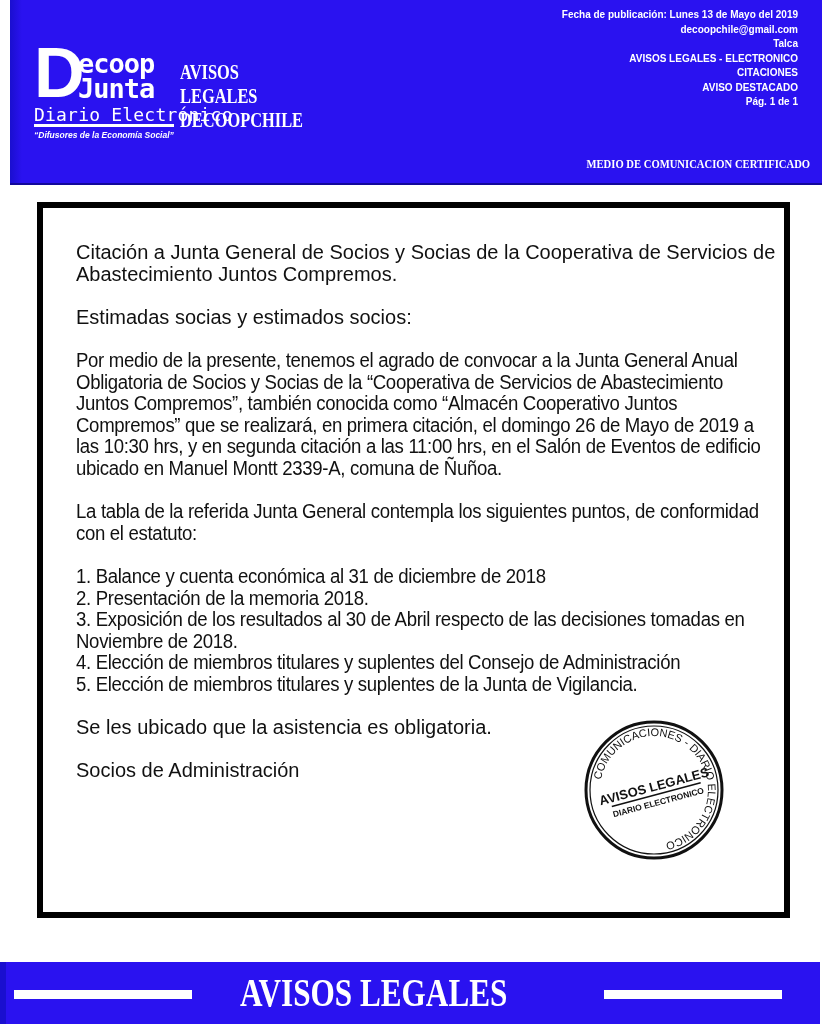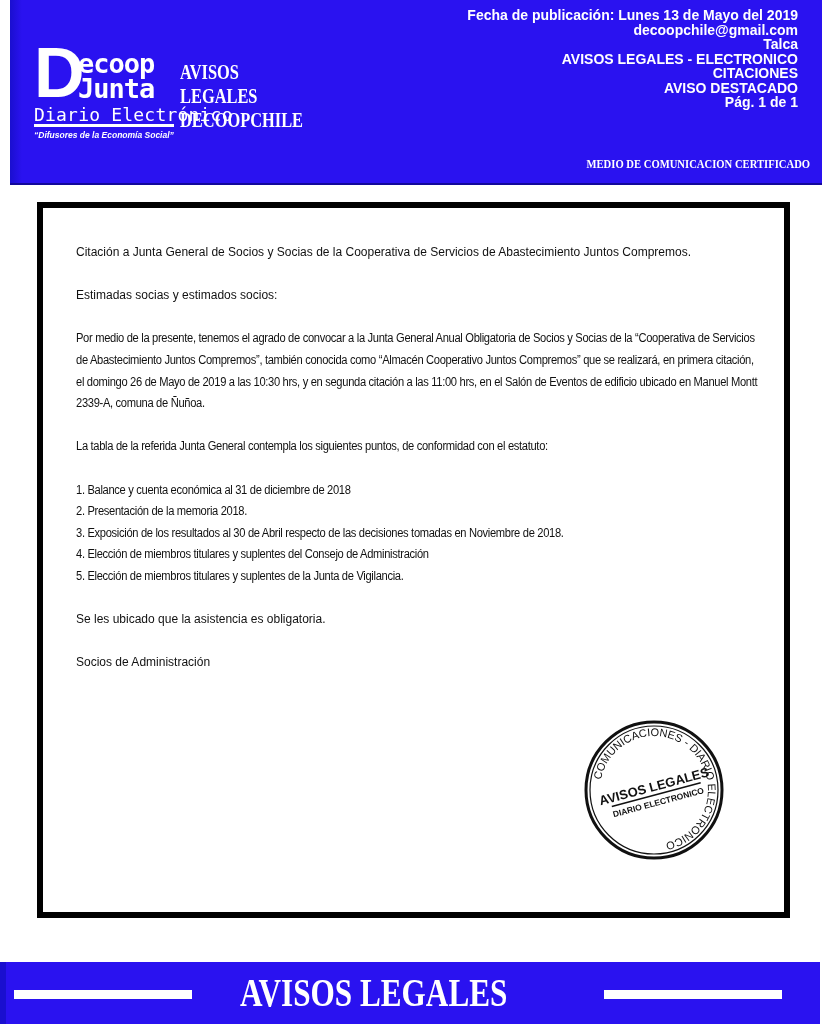--- a/index.html
+++ b/index.html
@@ -15,30 +15,30 @@
     .logo-d { position: absolute; left: 0; top: -6px; font-family: "Liberation Sans", sans-serif; font-weight: bold; font-size: 70px; line-height: 70px; letter-spacing: -2px; }
     .logo-ecoop { position: absolute; left: 44px; top: 6px; font-family: "DejaVu Sans Mono", monospace; font-weight: bold; font-size: 27px; line-height: 27px; letter-spacing: -1px; }
     .logo-chile { position: absolute; left: 44px; top: 31px; font-family: "DejaVu Sans Mono", monospace; font-weight: bold; font-size: 27px; line-height: 27px; letter-spacing: -1px; }
     .logo-diario { position: absolute; left: 0px; top: 64px; font-family: "DejaVu Sans Mono", monospace; font-size: 18px; line-height: 13px; letter-spacing: 0.2px; white-space: nowrap; }
     .logo-rule { position: absolute; left: 0; top: 80px; width: 140px; height: 3px; background: #fff; }
     .logo-tagline { position: absolute; left: 0; top: 86px; font-size: 8.5px; font-weight: bold; font-style: italic; white-space: nowrap; }
 
     .header-title { position: absolute; left: 170px; top: 60px; color: #fff; font-family: "Liberation Serif", serif; font-weight: bold; font-size: 20px; line-height: 24px; transform: scaleX(0.82); transform-origin: left top; }
     .header-title div { white-space: nowrap; }
 
-    .header-info { position: absolute; right: 24px; top: 8px; text-align: right; color: #fff; font-weight: bold; font-size: 14px; line-height: 14.5px; }
+    .header-info { position: absolute; right: 24px; top: 8px; text-align: right; color: #fff; font-weight: bold; font-size: 10px; line-height: 14.5px; }
     .header-info div { white-space: nowrap; }
     .header-cert { position: absolute; right: 12px; top: 157px; color: #fff; font-family: "Liberation Serif", serif; font-weight: bold; font-size: 12.5px; white-space: nowrap; transform: scaleX(0.85); transform-origin: right top; }
 
     
     .notice {
       position: absolute; left: 37px; top: 202px; width: 741px; height: 704px;
       border: 6px solid #000; background: #fff;
     }
-    .notice-body { position: absolute; left: 33px; top: 34px; width: 700px; color: #111; font-size: 12px; line-height: 21.6px; }
+    .notice-body { position: absolute; left: 33px; top: 34px; width: 700px; color: #111; font-size: 20px; line-height: 21.6px; }
     .notice-body p { margin: 0 0 21.6px 0; }
     .notice-body .narrow { letter-spacing: -0.35px; transform: scaleX(0.93); transform-origin: left top; width: 740px; }
     .notice-body ol { list-style: none; margin: 0 0 21.6px 0; padding: 0; }
 
     
     .stamp { position: absolute; left: 583px; top: 719px; width: 142px; height: 142px; }
 
     
     .footer {
       position: absolute; left: 0; top: 962px; width: 820px; height: 62px;

